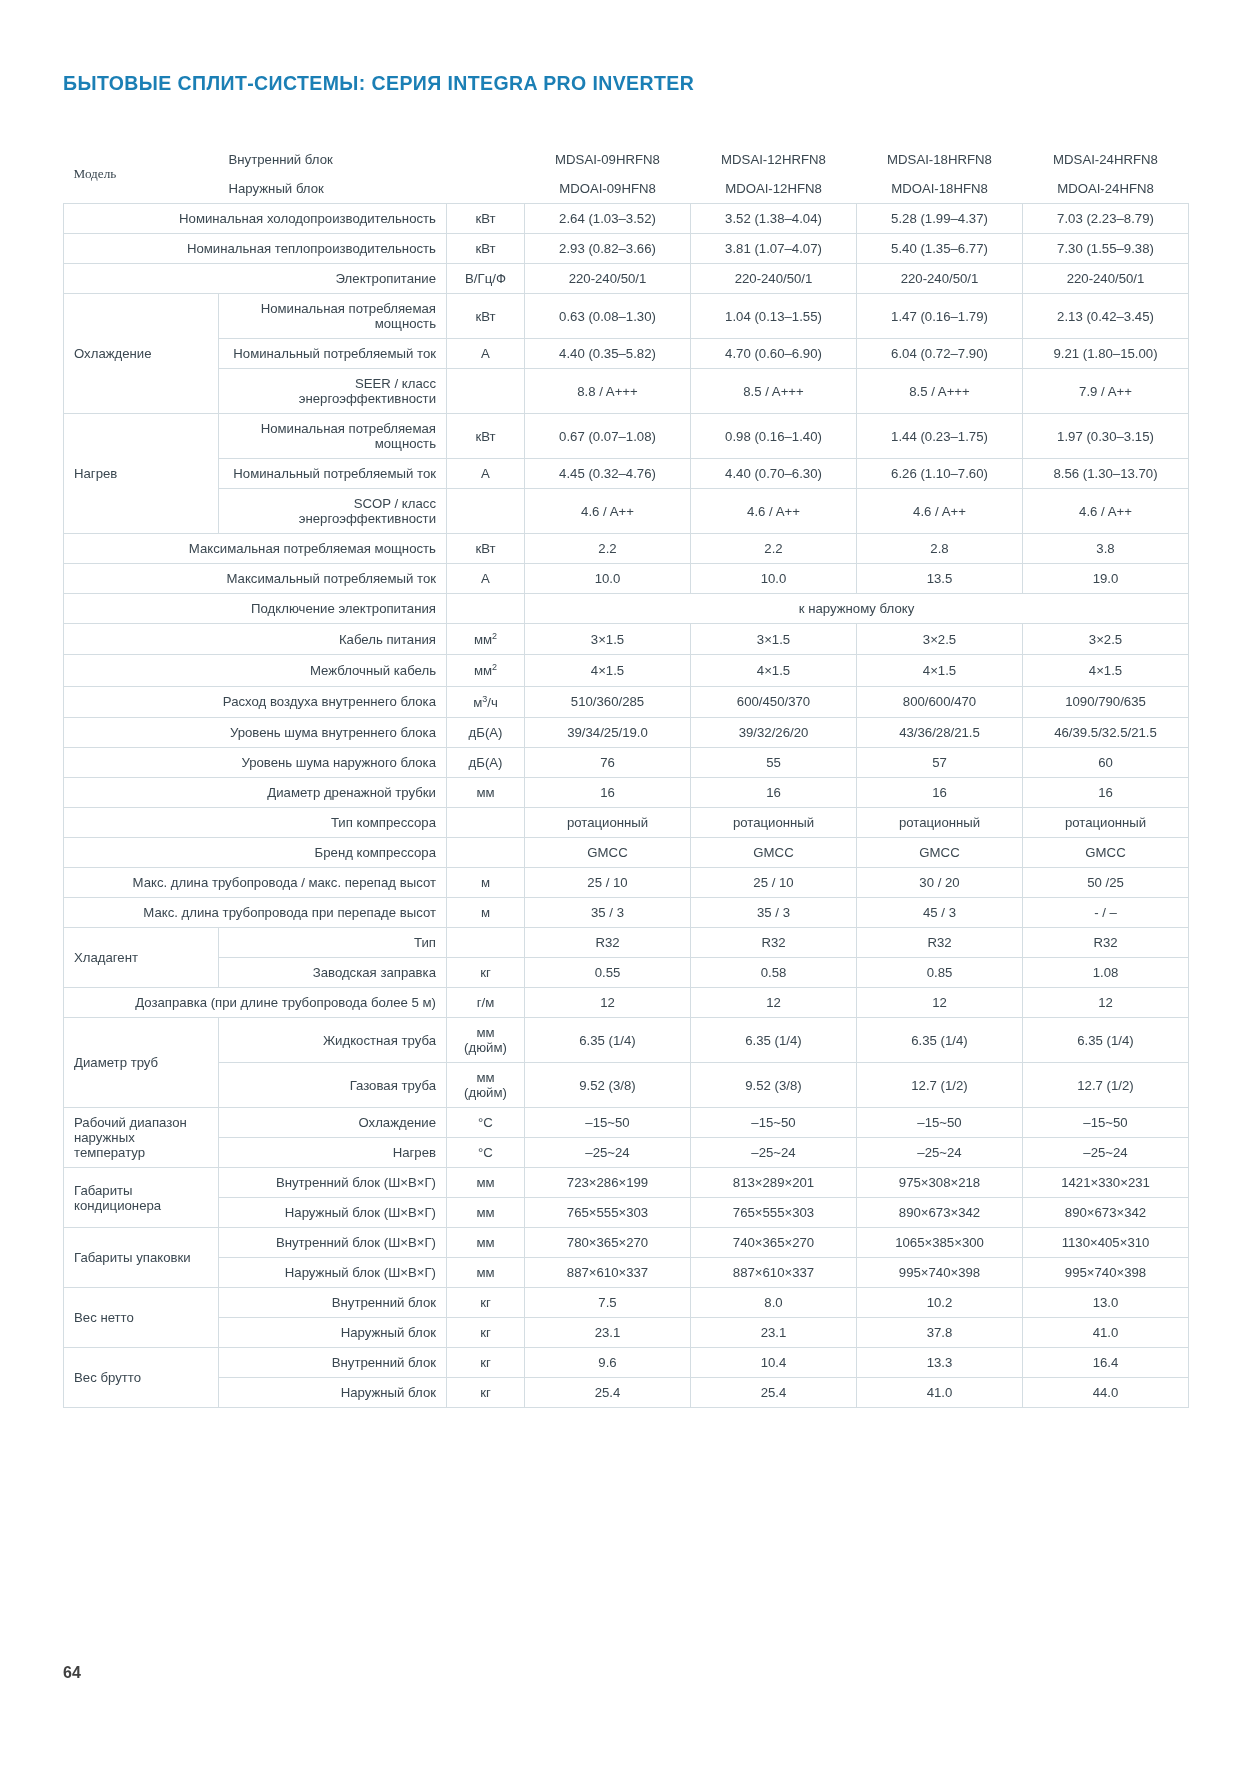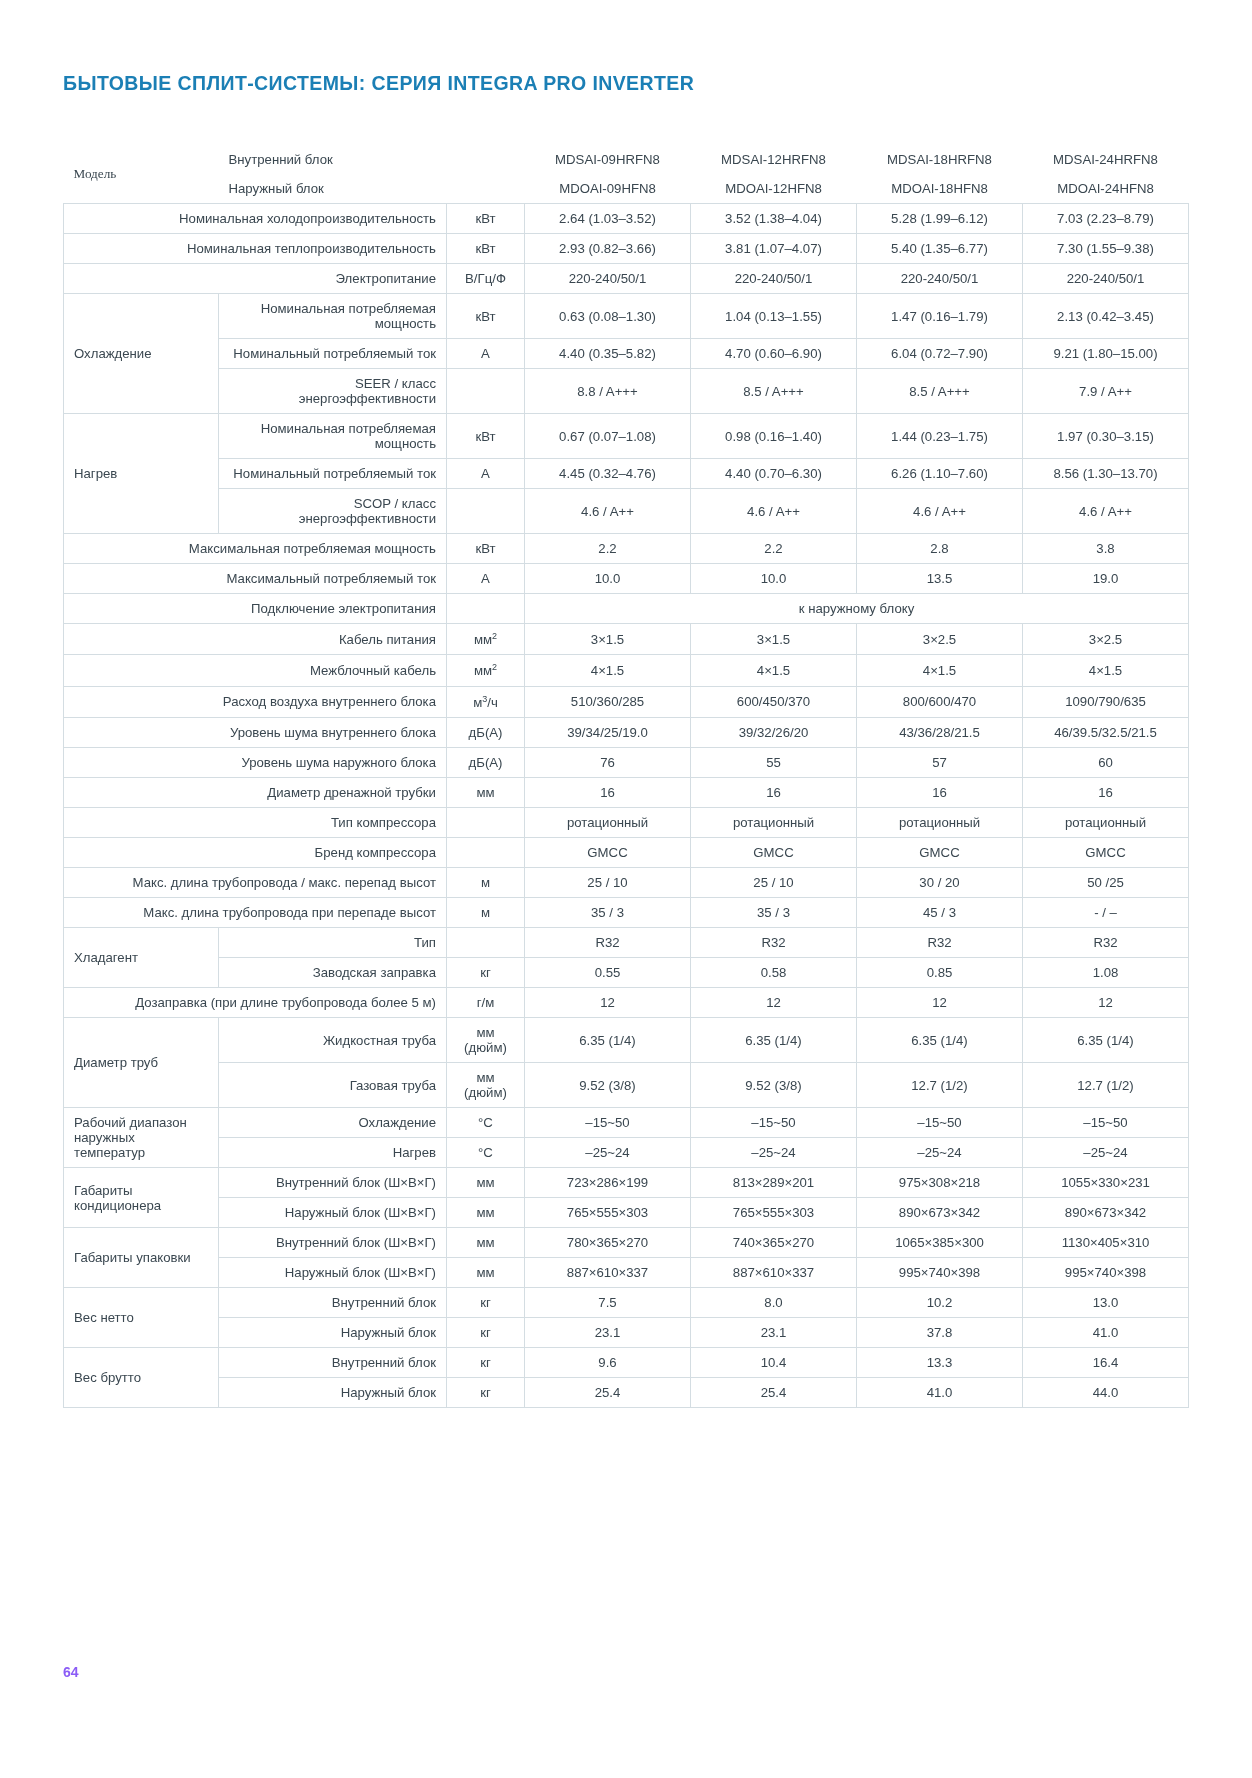--- a/index.html
+++ b/index.html
@@ -78,22 +78,22 @@
   td.group {
     text-align: left;
     font-size: 13.6px;
   }
   td.span-all { text-align: center; }
   .sup { font-size: 9px; vertical-align: super; }
   .pagenum {
     position: absolute;
     left: 63px;
     top: 1664px;
-    font-size: 14px;
-    color: #8b5cf6;
+    font-size: 16px;
+    color: #404040;
     font-weight: 600;
   }
 </style>
 </head>
 <body>
 
 <div class="page">
 
   <div class="title">БЫТОВЫЕ СПЛИТ-СИСТЕМЫ: СЕРИЯ INTEGRA PRO INVERTER</div>
 
@@ -125,21 +125,21 @@
           <td class="head-model">MDOAI-12HFN8</td>
           <td class="head-model">MDOAI-18HFN8</td>
           <td class="head-model">MDOAI-24HFN8</td>
         </tr>
 
         <tr>
           <td class="lbl" colspan="2">Номинальная  холодопроизводительность</td>
           <td class="unit">кВт</td>
           <td class="val">2.64 (1.03–3.52)</td>
           <td class="val">3.52 (1.38–4.04)</td>
-          <td class="val">5.28 (1.99–6.12)</td>
+          <td class="val">5.28 (1.99–4.37)</td>
           <td class="val">7.03 (2.23–8.79)</td>
         </tr>
 
         <tr>
           <td class="lbl" colspan="2">Номинальная теплопроизводительность</td>
           <td class="unit">кВт</td>
           <td class="val">2.93 (0.82–3.66)</td>
           <td class="val">3.81 (1.07–4.07)</td>
           <td class="val">5.40 (1.35–6.77)</td>
           <td class="val">7.30 (1.55–9.38)</td>
@@ -383,21 +383,21 @@
           <td class="val">–25~24</td>
         </tr>
 
         <tr>
           <td class="group" rowspan="2">Габариты кондиционера</td>
           <td class="lbl">Внутренний блок (Ш×В×Г)</td>
           <td class="unit">мм</td>
           <td class="val">723×286×199</td>
           <td class="val">813×289×201</td>
           <td class="val">975×308×218</td>
-          <td class="val">1055×330×231</td>
+          <td class="val">1421×330×231</td>
         </tr>
         <tr>
           <td class="lbl">Наружный блок (Ш×В×Г)</td>
           <td class="unit">мм</td>
           <td class="val">765×555×303</td>
           <td class="val">765×555×303</td>
           <td class="val">890×673×342</td>
           <td class="val">890×673×342</td>
         </tr>
 

